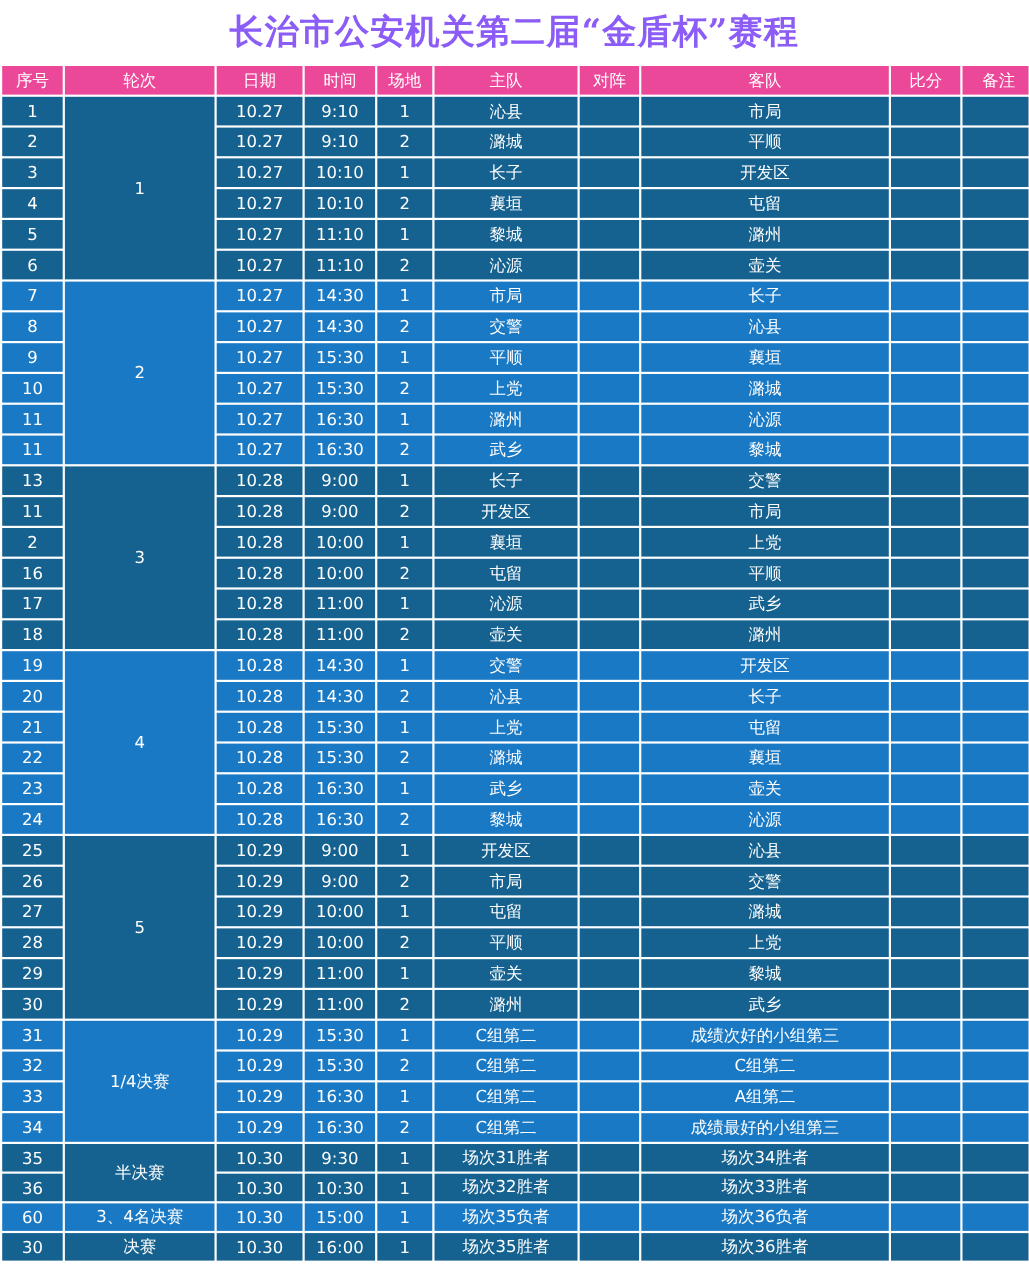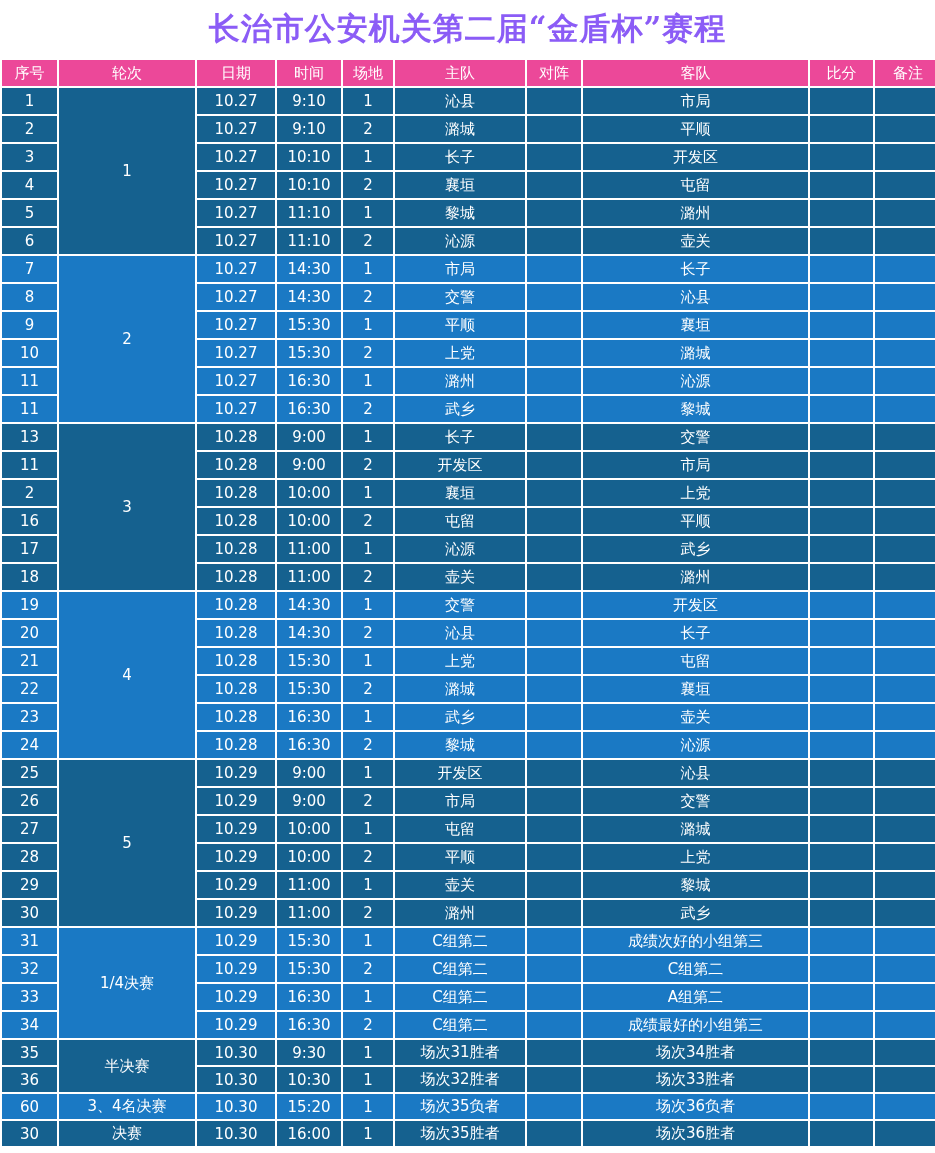--- a/index.html
+++ b/index.html
@@ -520,21 +520,21 @@
           <td>场次32胜者</td>
           <td></td>
           <td>场次33胜者</td>
           <td></td>
           <td></td>
         </tr>
         <tr class="light short">
           <td>60</td>
           <td class="round-cell">3、4名决赛</td>
           <td>10.30</td>
-          <td>15:20</td>
+          <td>15:00</td>
           <td>1</td>
           <td>场次35负者</td>
           <td></td>
           <td>场次36负者</td>
           <td></td>
           <td></td>
         </tr>
         <tr class="dark short">
           <td>30</td>
           <td class="round-cell">决赛</td>

